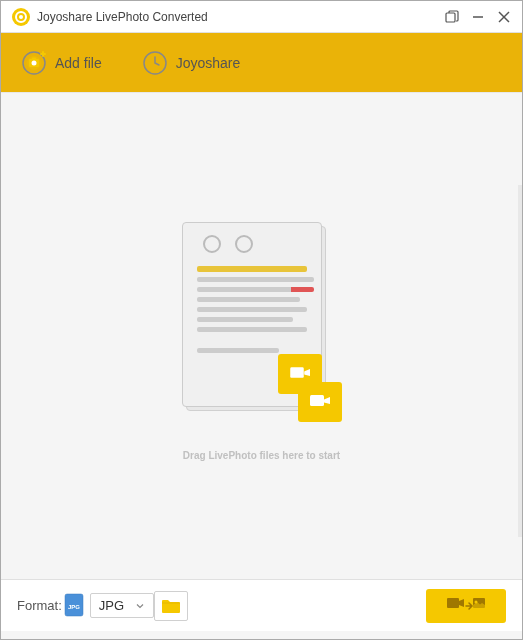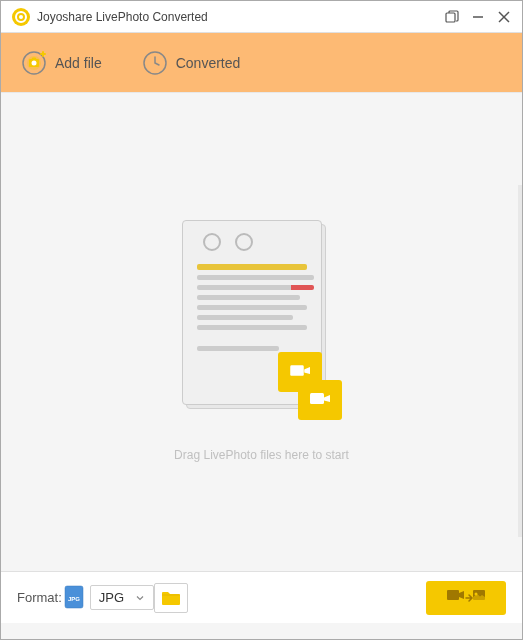--- a/index.html
+++ b/index.html
@@ -51,21 +51,21 @@
       align-items: center;
       justify-content: center;
       color: #555;
       font-size: 14px;
     }
 
     
     .toolbar {
       display: flex;
       align-items: center;
-      background: #fdba74;
+      background: #eab308;
       padding: 8px 20px;
       gap: 40px;
       border-bottom: 1px solid #e8e8e8;
       height: 60px;
     }
     .toolbar-item {
       display: flex;
       align-items: center;
       gap: 8px;
       cursor: pointer;
@@ -161,28 +161,29 @@
       background: #f5c800;
       border-radius: 3px;
       display: flex;
       align-items: center;
       justify-content: center;
       z-index: 3;
     }
 
     .drag-text {
       color: #c0c0c0;
-      font-size: 12px;
+      font-size: 10px;
       margin-top: 8px;
+      font-weight: bold;
     }
 
     
     .bottom-bar {
       position: absolute;
-      bottom: 16px;
+      bottom: 8px;
       left: 0;
       right: 0;
       height: 52px;
       background: #fff;
       border-top: 1px solid #e0e0e0;
       display: flex;
       align-items: center;
       padding: 0 16px;
     }
     .format-label {
@@ -291,21 +292,21 @@
       <line x1="20" y1="4" x2="24" y2="4" stroke="#f5c800" stroke-width="2" stroke-linecap="round"></line>
       <line x1="22" y1="2" x2="22" y2="6" stroke="#f5c800" stroke-width="2" stroke-linecap="round"></line>
     </svg>
     <span>Add file</span>
   </div>
   <div class="toolbar-item">
     <svg viewBox="0 0 26 26" fill="none">
       <circle cx="13" cy="13" r="11" stroke="#888" stroke-width="1.5"></circle>
       <path d="M13 7 L13 13 L17 15" stroke="#888" stroke-width="1.5" stroke-linecap="round"></path>
     </svg>
-    <span>Converted</span>
+    <span>Joyoshare</span>
   </div>
 </div>
 
 <div class="main-area">
 
   <div class="drop-illustration">
 
     <div class="doc-back" style="top:4px;left:4px;"></div>
 
     <div class="doc-front">

